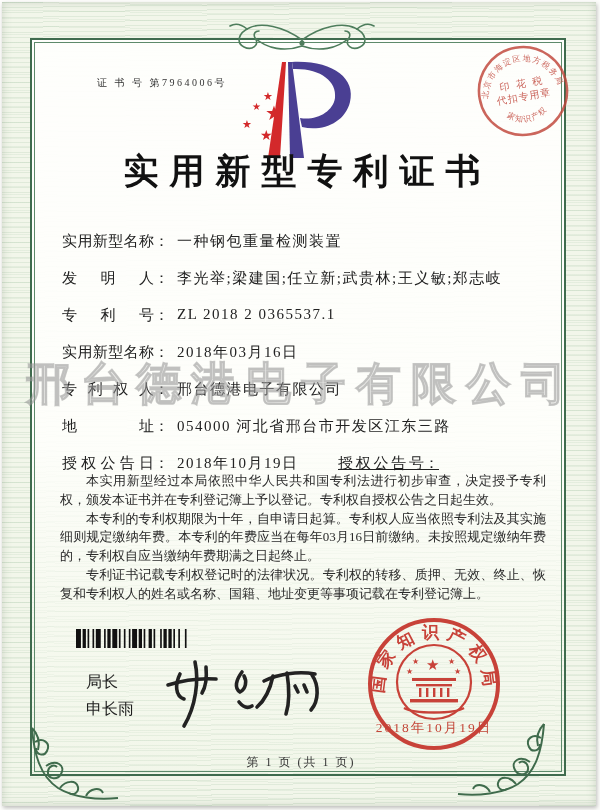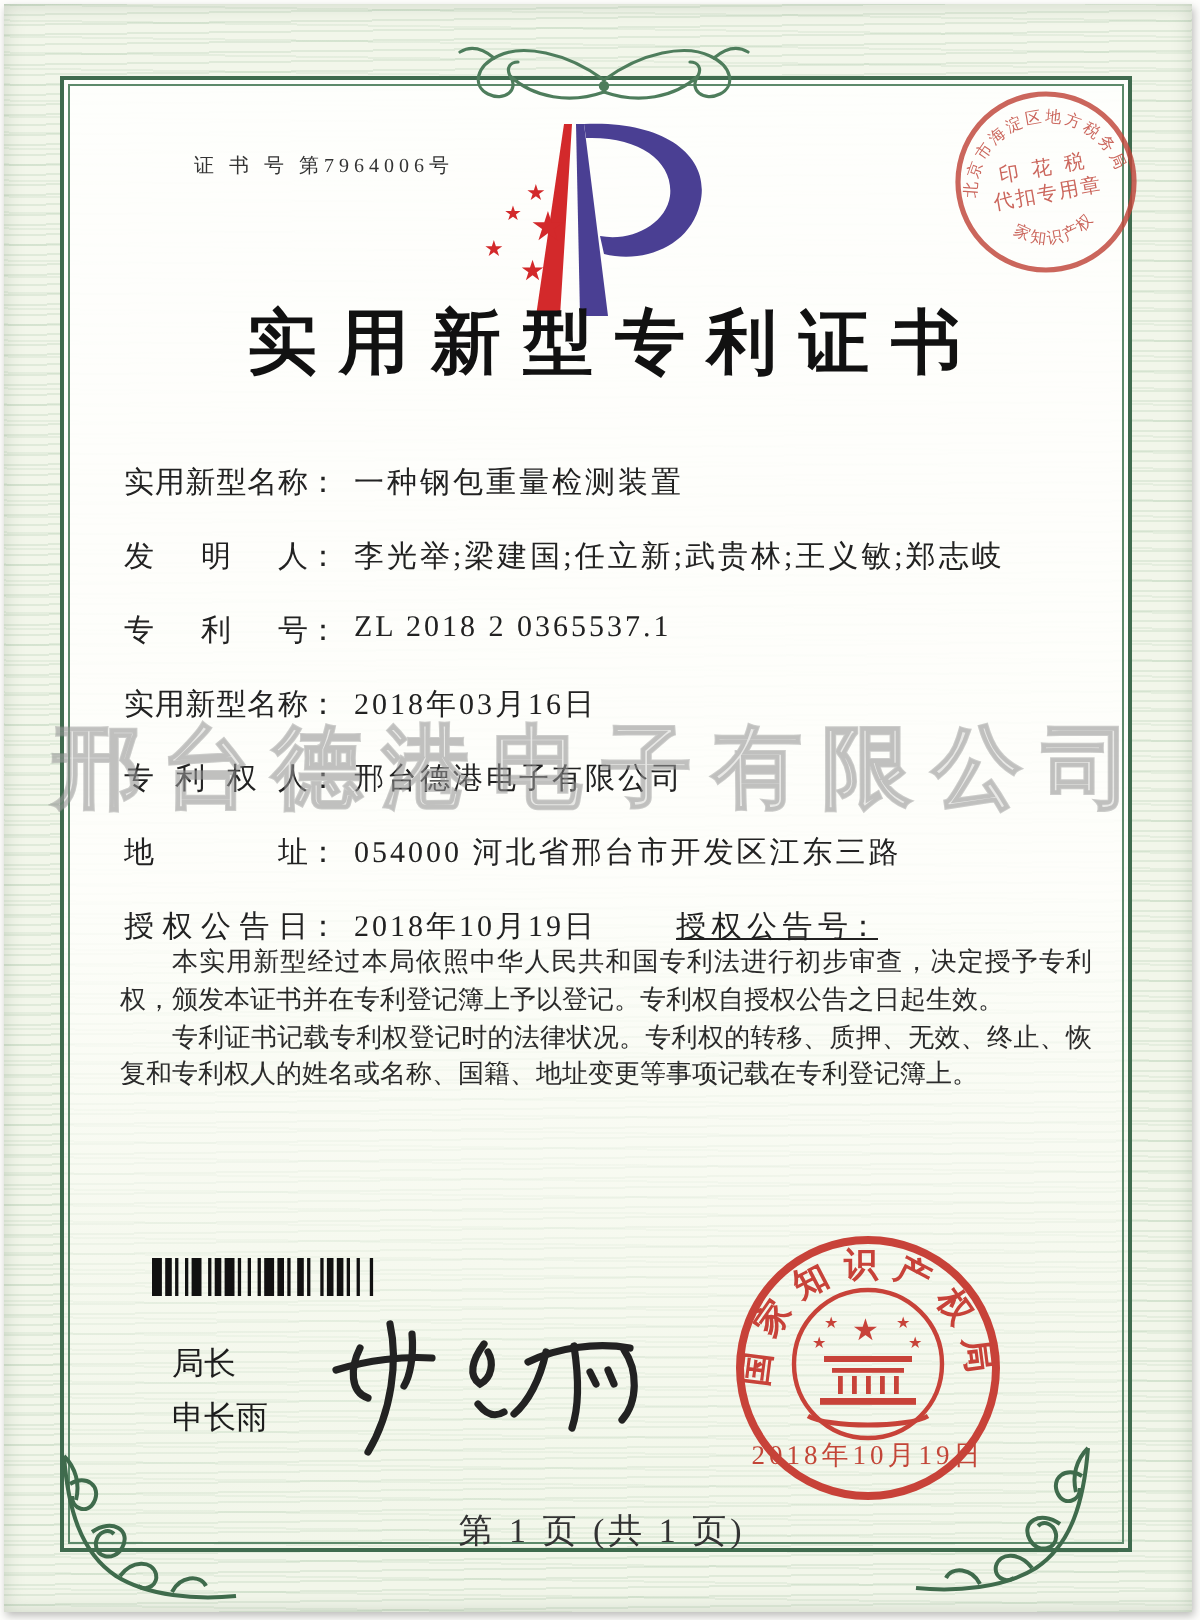--- a/index.html
+++ b/index.html
@@ -57,21 +57,21 @@
   .seal-top{position:absolute;left:472px;top:40px;opacity:.82;transform:rotate(-10deg);}
   .watermark{
     position:absolute;left:24px;top:352px;width:572px;
     font-size:45px;letter-spacing:10px;white-space:nowrap;
     color:rgba(185,185,185,.30);
     -webkit-text-stroke:1px rgba(135,135,135,.42);
     font-weight:700;pointer-events:none;
   }
   .footer{
     position:absolute;left:28px;top:752px;width:542px;text-align:center;
-    font-size:17px;letter-spacing:2px;color:#333;
+    font-size:12px;letter-spacing:2px;color:#333;
   }
   .ornament-top{position:absolute;left:205px;top:18px;}
   .flourish{position:absolute;}
   .flourish.bl{left:24px;top:724px;}
   .flourish.br{left:454px;top:720px;transform:scaleX(-1);}
 </style>
 </head>
 <body>
 
 <div class="page">
@@ -163,20 +163,21 @@
       </div>
       <div class="grant-right">
         <span class="flabel">授权公告号</span>
           <span class="colon">：</span>
       </div>
     </div>
   </div>
 
   <div class="body-text">
     <p>本实用新型经过本局依照中华人民共和国专利法进行初步审查，决定授予专利权，颁发本证书并在专利登记簿上予以登记。专利权自授权公告之日起生效。</p>
+    <p>本专利的专利权期限为十年，自申请日起算。专利权人应当依照专利法及其实施细则规定缴纳年费。本专利的年费应当在每年03月16日前缴纳。未按照规定缴纳年费的，专利权自应当缴纳年费期满之日起终止。</p>
     <p>专利证书记载专利权登记时的法律状况。专利权的转移、质押、无效、终止、恢复和专利权人的姓名或名称、国籍、地址变更等事项记载在专利登记簿上。</p>
   </div>
 
   <svg class="barcode" id="barcode-svg" width="154" height="19" viewBox="0 0 154 19">
     <g id="barcode-bars" fill="#111">
         <rect x="0" y="0" width="4.949999999999999" height="19"></rect>
         <rect x="6.6" y="0" width="3.3" height="19"></rect>
         <rect x="11.549999999999999" y="0" width="1.65" height="19"></rect>
         <rect x="16.5" y="0" width="1.65" height="19"></rect>
         <rect x="19.799999999999997" y="0" width="4.949999999999999" height="19"></rect>

